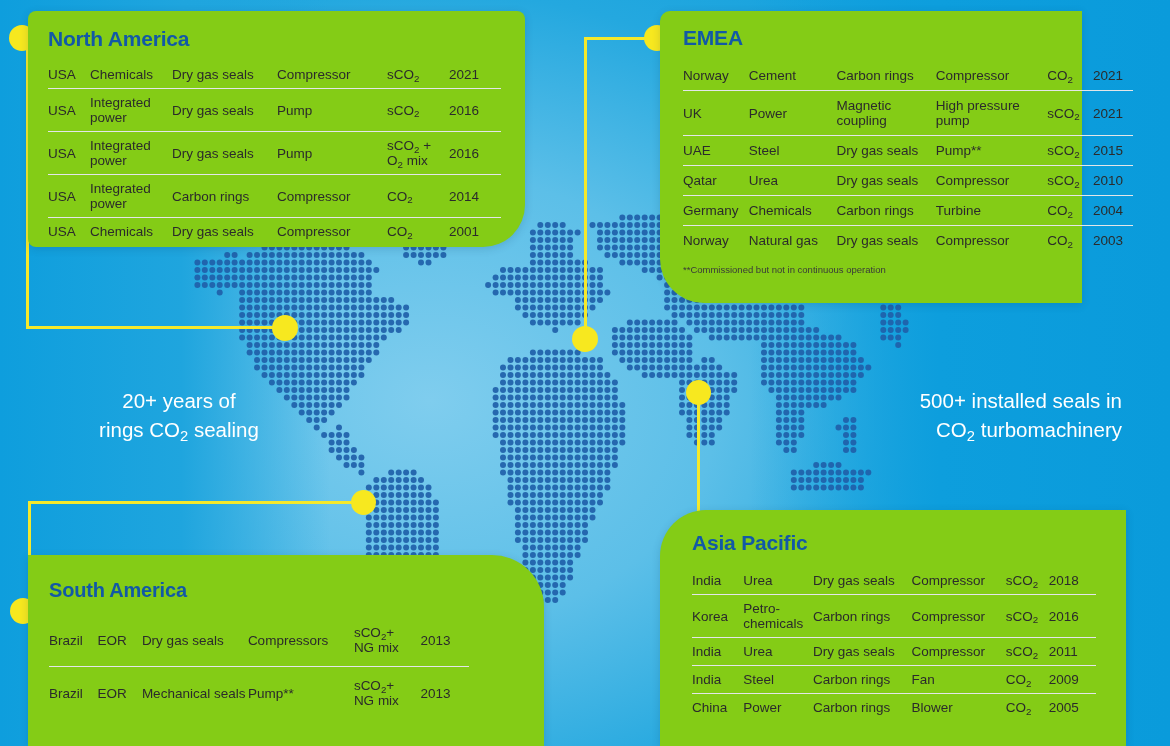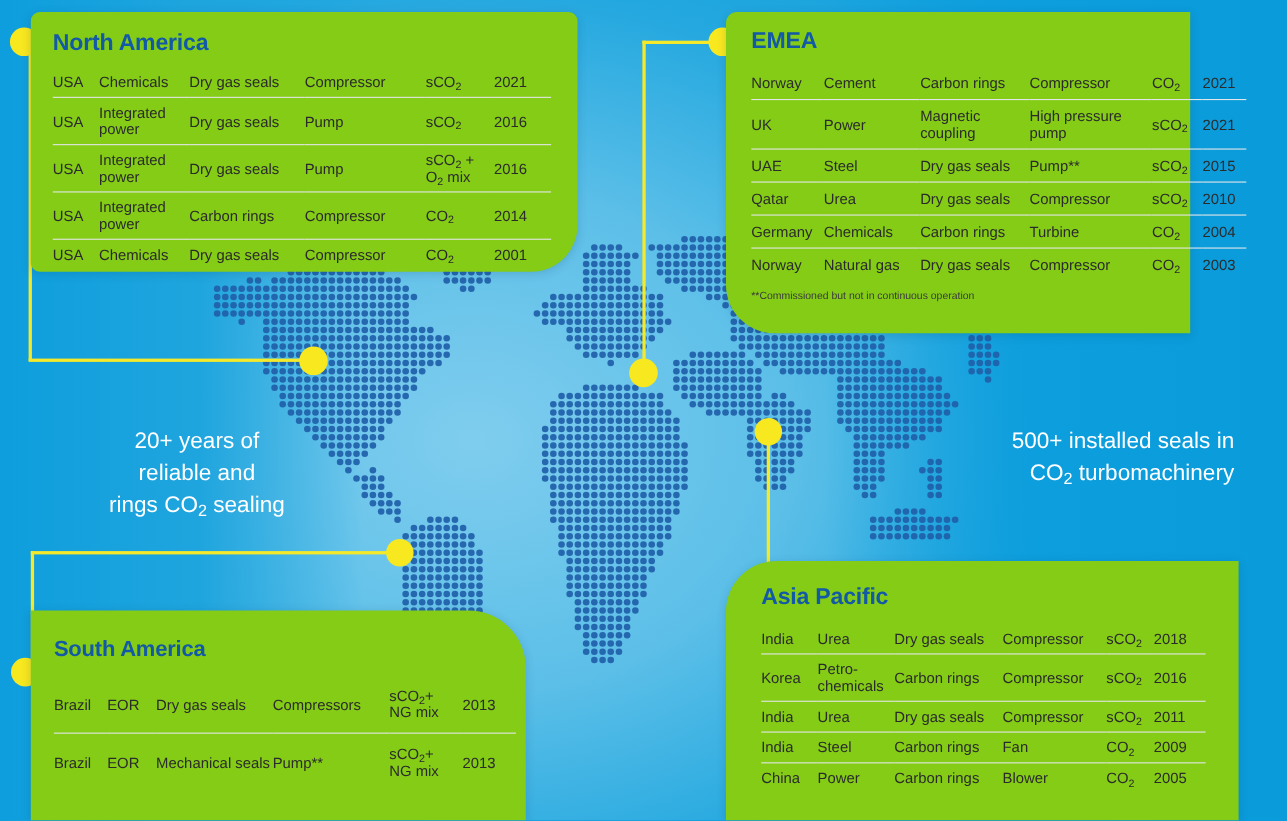--- a/index.html
+++ b/index.html
@@ -62,21 +62,21 @@
   #card-emea td{font-size:13.5px;padding:7px 0;}
   #card-emea td:nth-child(1){width:66px;}
   #card-emea td:nth-child(2){width:88px;}
   #card-emea td:nth-child(3){width:100px;}
   #card-emea td:nth-child(4){width:112px;}
   #card-emea td:nth-child(5){width:46px;}
   #card-emea td:nth-child(6){width:40px;}
   #card-emea .foot{font-size:9.5px;margin:9px 0 0 23px;}
 
   
-  #card-sa{left:28px;top:555px;width:450px;height:191px;
+  #card-sa{left:28px;top:555px;width:516px;height:191px;
     border-radius:0 52px 0 0;}
   #card-sa h2{font-size:20px;margin:24px 0 12px 21px;}
   #card-sa table{width:420px;margin-left:21px;}
   #card-sa td{font-size:13.5px;padding:11px 0;}
   #card-sa td:nth-child(1){width:48px;}
   #card-sa td:nth-child(2){width:44px;}
   #card-sa td:nth-child(3){width:105px;}
   #card-sa td:nth-child(4){width:105px;}
   #card-sa td:nth-child(5){width:66px;}
   #card-sa td:nth-child(6){width:48px;}
@@ -2319,21 +2319,20 @@
   <div class="conn v" style="left:28px;top:501px;height:109px;"></div>
   <div class="dot" style="left:351px;top:490px;width:25px;height:25px;"></div>
   <div class="dot" style="left:10px;top:598px;width:26px;height:26px;"></div>
 
   <div class="conn v" style="left:697px;top:391px;height:152px;"></div>
   <div class="dot" style="left:686px;top:380px;width:25px;height:25px;"></div>
   <div class="dot" style="left:685px;top:530px;width:27px;height:27px;"></div>
 
   <div class="callout" id="callout-left">
     <div>20+ years of</div>
-    <div>reliable and</div>
     <div><span>rings CO</span><sub>2</sub><span> sealing</span></div>
   </div>
 
   <div class="callout" id="callout-right">
     <div>500+ installed seals in</div>
     <div><span>CO</span><sub>2</sub><span> turbomachinery</span></div>
   </div>
 
   <div class="card" id="card-na">
     <h2>North America</h2>

